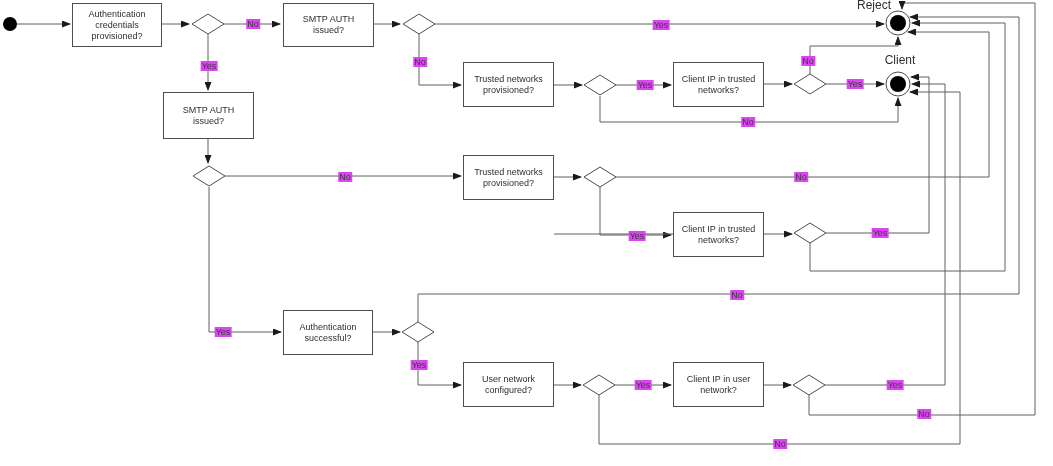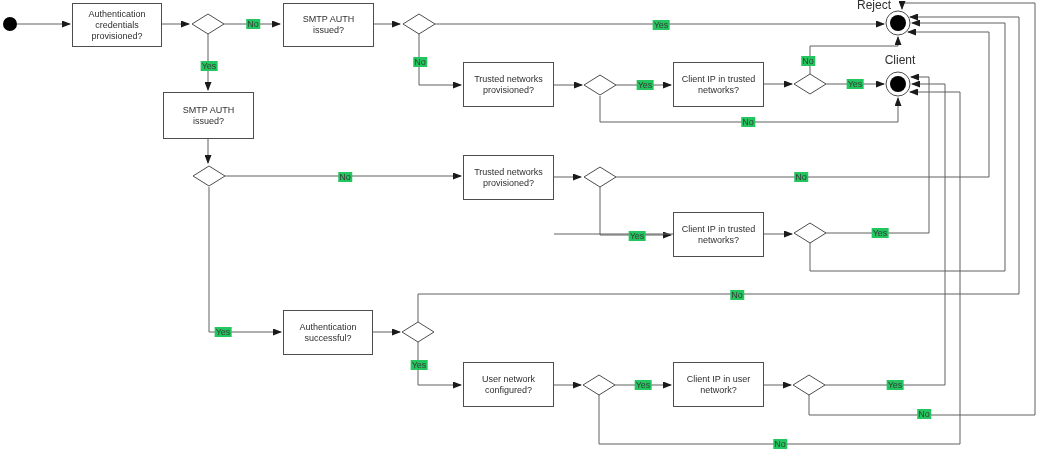--- a/index.html
+++ b/index.html
@@ -17,21 +17,21 @@
     border:1px solid #4d4d4d;
     background:#ffffff;
     display:flex;align-items:center;justify-content:center;
     text-align:center;
     font-size:9px;line-height:11px;color:#2f2f2f;
     white-space:pre-line;
   }
   .elabel{
     position:absolute;
     transform:translate(-50%,-50%);
-    background:#22c55e;
+    background:#d946ef;
     padding:0 1px;
     font-size:9px;line-height:10px;color:#3a3a3a;
     white-space:nowrap;
   }
   .tlabel{
     position:absolute;
     transform:translate(-50%,-50%);
     font-size:12px;line-height:10px;color:#2f2f2f;
     background:#ffffff;
     white-space:nowrap;

